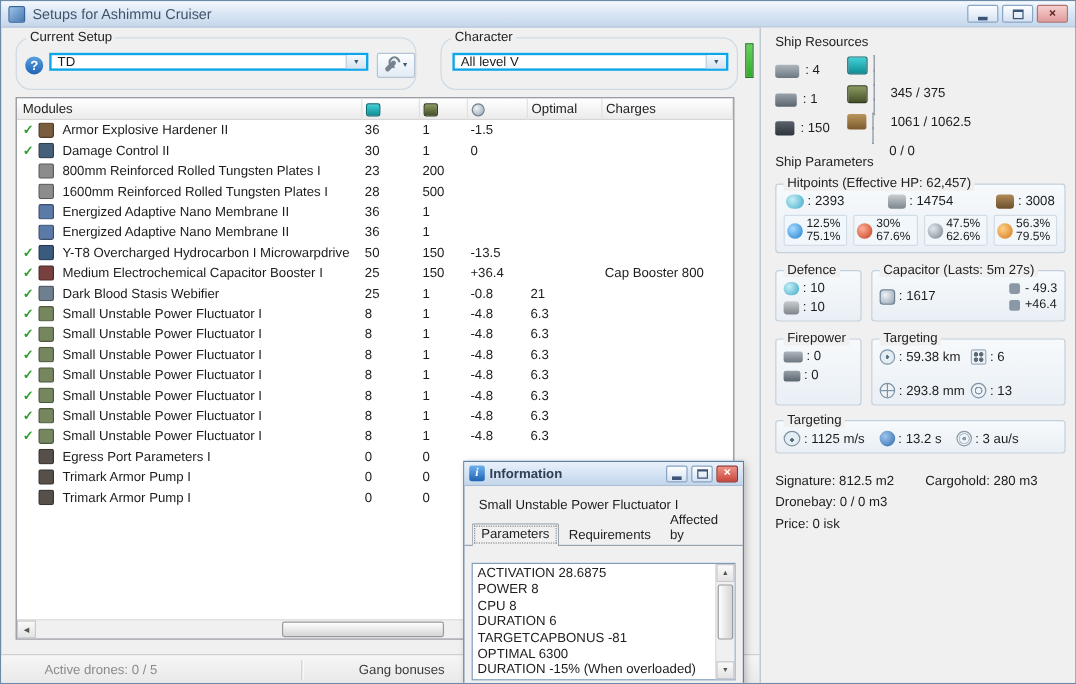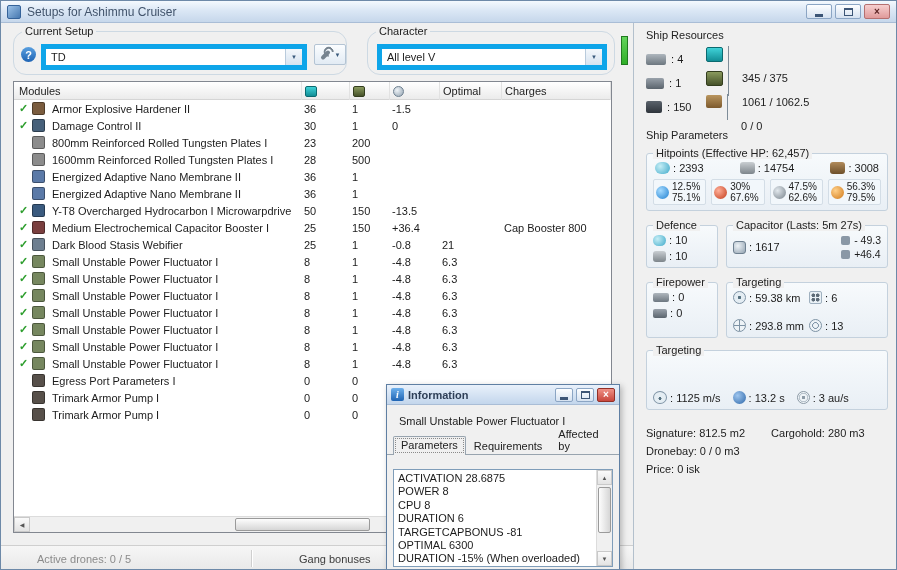--- a/index.html
+++ b/index.html
@@ -28,21 +28,21 @@
   .left-area { position:absolute; left:0; top:22px; width:632px; height:548px; }
 
   .grp { position:absolute; border:1px solid #cdd9e3; border-radius:13px; }
   .grp-label { position:absolute; top:-7px; left:8px; background:#f0f0f0; padding:0 3px; color:#222; }
   .grp-setup { left:12px; top:8px; width:334px; height:44px; }
   .grp-char  { left:366px; top:8px; width:248px; height:44px; }
 
   .help-icon { position:absolute; left:7px; top:15px; width:15px; height:15px; border-radius:50%;
     background:linear-gradient(#5aa0e0,#1f64b4); color:#fff; font-weight:bold; font-size:11px;
     display:flex; align-items:center; justify-content:center; }
-  .combo { position:absolute; height:26px; border:5px solid #0ea5e9; background:#fff;
+  .combo { position:absolute; height:15px; border:2px solid #0ea5e9; background:#fff;
     display:flex; align-items:center; }
   .combo .combo-val { flex:1; padding:0 5px; white-space:nowrap; overflow:hidden; }
   .combo .combo-dd { width:17px; align-self:stretch; border-left:1px solid #b9cbdc;
     background:linear-gradient(#f4f8fc,#d6e3f0); display:flex; align-items:center;
     justify-content:center; font-size:6px; color:#3a5a7c; }
   .combo-setup { left:27px; top:12px; width:266px; }
   .combo-char  { left:9px;  top:12px; width:230px; }
 
   .tools-btn { position:absolute; left:300px; top:12px; width:32px; height:21px;
     display:flex; align-items:center; justify-content:center; gap:4px;
@@ -126,21 +126,21 @@
   .resist { flex:1; display:flex; align-items:center; gap:3px; border:1px solid #d3dde6;
     border-radius:2px; background:#f2f7fb; padding:1px 2px; }
   .rvals { display:flex; flex-direction:column; font-size:10px; line-height:11px; }
 
   .vstack { display:flex; flex-direction:column; gap:4px; }
   .cap-flex { display:flex; align-items:center; }
   .cap-delta { margin-left:auto; display:flex; flex-direction:column; gap:2px; font-size:10.5px; }
   .cap-delta .stat { gap:4px; }
 
   .targ-grid { display:grid; grid-template-columns:1fr 72px; row-gap:15px; }
-  .mob-row { display:flex; gap:12px;margin-top:32px; }
+  .mob-row { display:flex; gap:12px; }
 
   .stat-lines { margin-top:14px; line-height:18px; }
   .line2 { display:flex; gap:26px; }
 
   
   .ic { display:inline-block; flex:none; }
   .ic.turret   { width:20px; height:11px; background:linear-gradient(#aeb6bd,#6d7780); border-radius:2px; }
   .ic.launcher { width:18px; height:11px; background:linear-gradient(#99a1aa,#5a646d); border-radius:2px; }
   .ic.calib    { width:16px; height:12px; background:linear-gradient(#5a626b,#2e343b); border-radius:2px; }
   .ic.cpu-big  { width:17px; height:15px; background:linear-gradient(#3fd2d8,#128e96); border:1px solid #0b6a70; border-radius:2px; }

